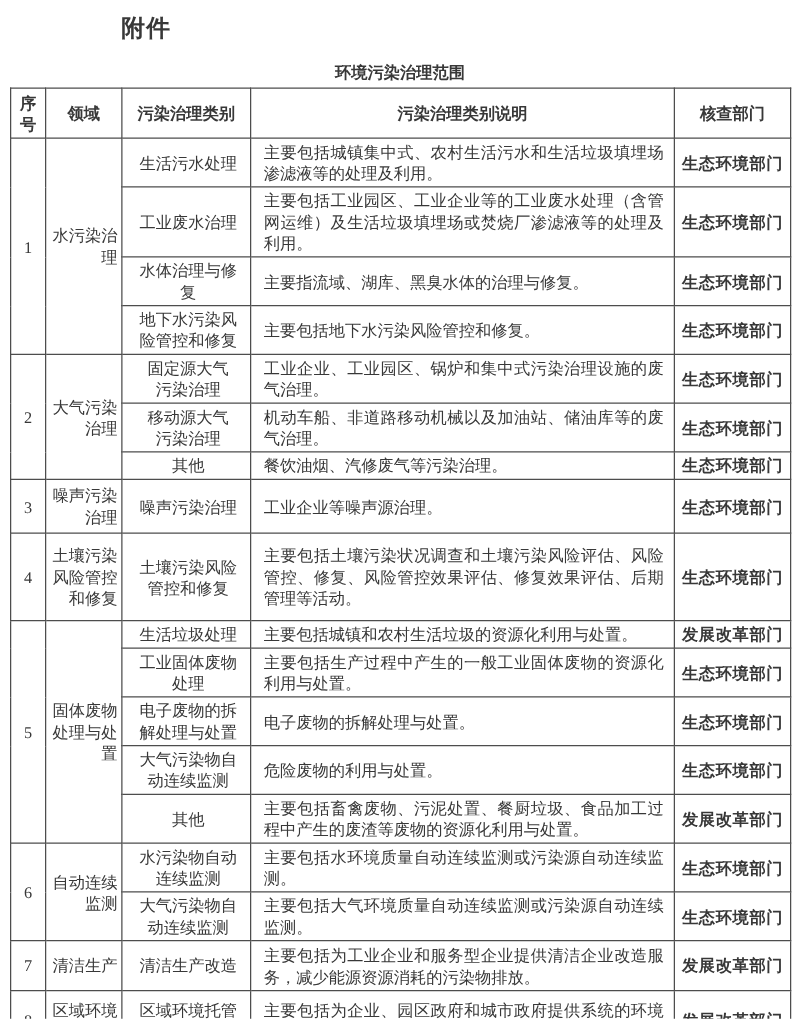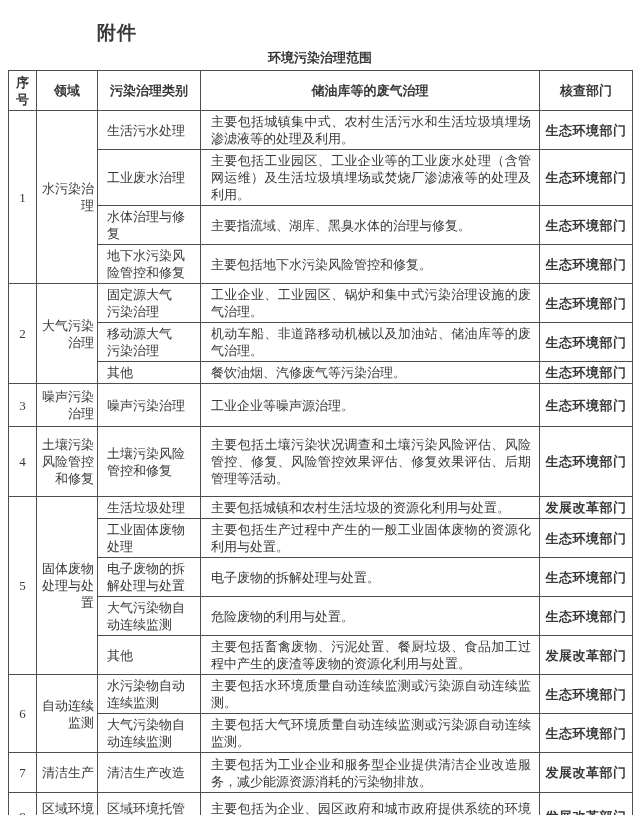--- a/index.html
+++ b/index.html
@@ -4,21 +4,21 @@
 <style>
   * { margin: 0; padding: 0; box-sizing: border-box; }
   html, body {
     width: 640px; height: 815px;
     background: #ffffff;
     font-family: "Liberation Serif", "DejaVu Serif", serif;
     color: #383838;
     position: relative;
   }
   .attachment {
-    position: absolute; left: 97px; top: 20px;
+    position: absolute; left: 97px; top: 10px;
     font-size: 19px; font-weight: 700; letter-spacing: 1px;
   }
   .doc-title {
     position: absolute; top: 49px; left: 0; width: 100%;
     text-align: center; font-size: 13px; font-weight: 700;
   }
   table.pollution-table {
     position: absolute; top: 70px; left: 8px;
     width: 624px;
     border-collapse: collapse;
@@ -32,21 +32,21 @@
     padding: 2px 5px;
     overflow: hidden;
   }
   .pollution-table th {
     font-weight: 700;
     text-align: center;
     white-space: pre-line;
   }
   td.cell-no { text-align: center; }
   td.cell-field { text-align: right; white-space: pre-line; padding: 2px 3px; }
-  td.cell-category { text-align: left; white-space: pre-line; padding: 2px 6px 2px 9px; margin-top: 39px; }
+  td.cell-category { text-align: center; white-space: pre-line; padding: 2px 6px 2px 9px; margin-top: 39px; }
   td.cell-desc { text-align: justify; padding: 2px 8px 2px 10px; }
   td.cell-dept { text-align: center; letter-spacing: 0.5px; padding: 2px 3px; font-weight: bold; }
 </style>
 </head>
 <body>
 
 <div class="attachment">附件</div>
 <div class="doc-title">环境污染治理范围</div>
 
 <table class="pollution-table">
@@ -56,21 +56,21 @@
       <col style="width:103px">
       <col style="width:339px">
       <col style="width:93px">
   </colgroup>
   <thead>
     <tr style="height:40px">
       <th>序
 号</th>
       <th>领域</th>
       <th>污染治理类别</th>
-      <th>储油库等的废气治理</th>
+      <th>污染治理类别说明</th>
       <th>核查部门</th>
     </tr>
   </thead>
   <tbody>
 
     <tr style="height:35px">
       <td class="cell-no" rowspan="4">1</td>
       <td class="cell-field" rowspan="4">水污染治理</td>
       <td class="cell-category">生活污水处理</td>
       <td class="cell-desc">主要包括城镇集中式、农村生活污水和生活垃圾填埋场渗滤液等的处理及利用。</td>

